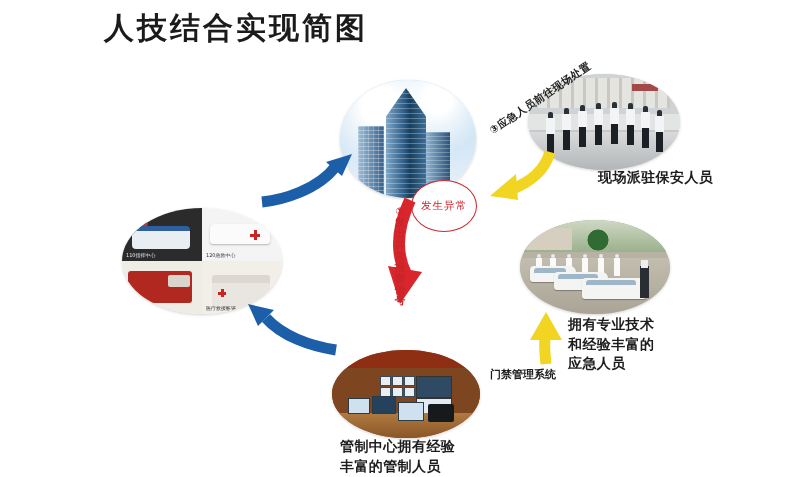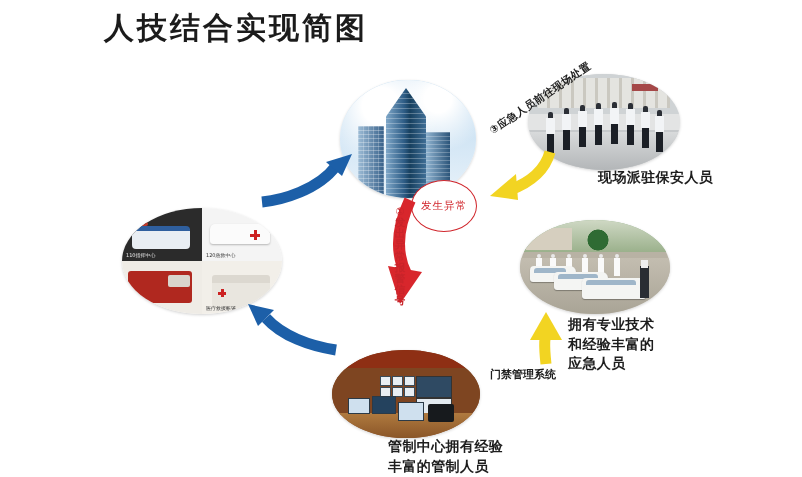--- a/index.html
+++ b/index.html
@@ -12,21 +12,21 @@
             letter-spacing:3px;color:#1b1b1b;white-space:nowrap;}
   .title-en{position:absolute;left:104px;top:40px;font-size:14.5px;color:#4a4a4a;
             letter-spacing:.6px;white-space:nowrap;}
 
   
   .txt{position:absolute;color:#1d1d1d;font-weight:bold;line-height:1.35;white-space:pre;}
   .sys-list{left:174px;top:90px;font-size:11.5px;letter-spacing:.5px;}
   .cap{font-size:14px;letter-spacing:.4px;}
   .cap-guard{left:598px;top:168px;}
   .cap-cars{left:568px;top:315px;line-height:1.4;}
-  .cap-ctrl{left:340px;top:437px;line-height:1.4;margin-left:48px;}
+  .cap-ctrl{left:340px;top:437px;line-height:1.4;}
   .cap-notify{left:126px;top:336px;line-height:1.5;}
   .step2{left:490px;top:368px;font-size:11px;font-weight:bold;}
 
   
   .photo{position:absolute;overflow:hidden;box-shadow:0 1px 3px rgba(0,0,0,.18);}
   .oval{border-radius:50%;}
 
   
   #ph-building{left:340px;top:80px;width:136px;height:118px;
      background:linear-gradient(180deg,#cfe3f4 0%,#eaf3fb 45%,#dce9f5 100%);}

